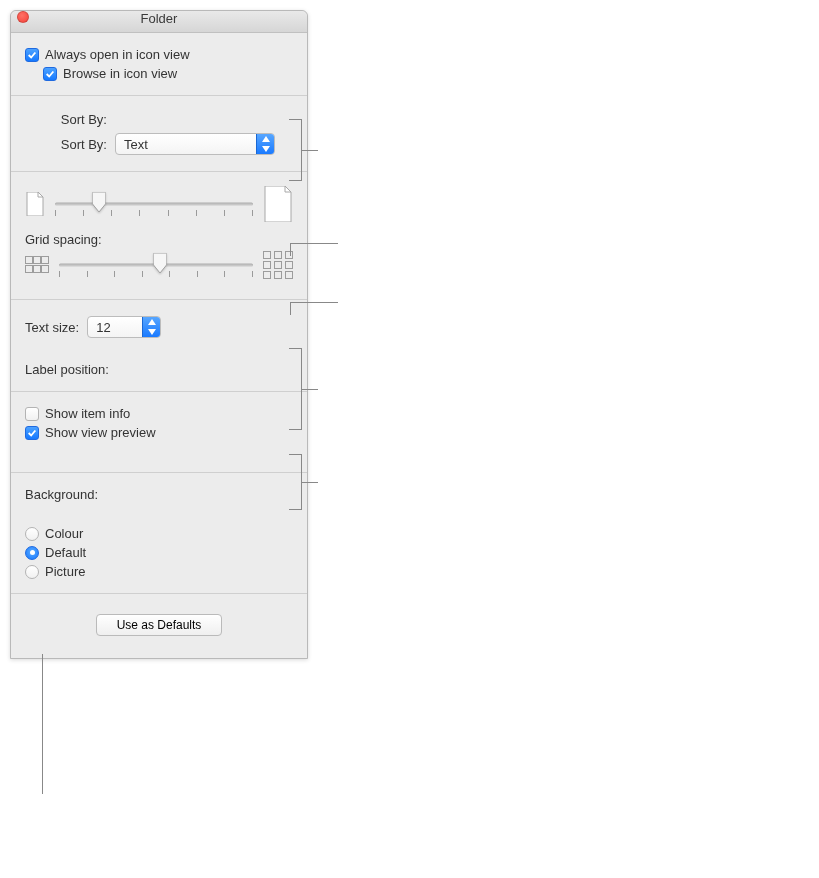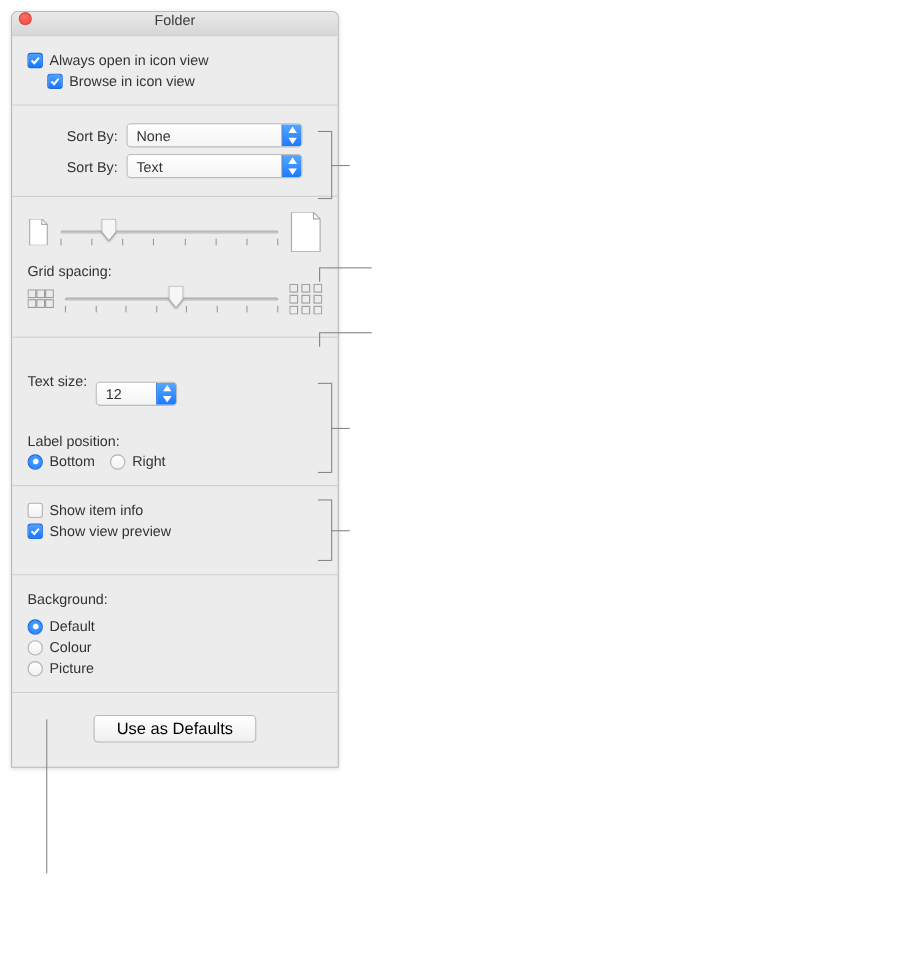--- a/index.html
+++ b/index.html
@@ -69,21 +69,21 @@
     .select {
       flex: 0 0 160px;
       height: 22px;
       background: linear-gradient(#fff,#f4f4f4);
       border: 1px solid #bcbcbc;
       border-radius: 4px;
       display:flex; align-items:center;
       font-size:13px;
       overflow:hidden;
     }
-    .select.sm { flex: 0 0 74px; margin-top: 24px; }
+    .select.sm { flex: 0 0 74px; }
     .select-text { flex:1; padding: 0 8px; }
     .select-btns {
       width: 18px; height: 100%;
       background: linear-gradient(#57a6ff,#1a7aff);
       border-left:1px solid #1a68d4;
       display:flex; flex-direction:column;
     }
     .select-btns div { flex:1; display:flex; align-items:center; justify-content:center; }
     .select-btns svg { width:8px;height:6px; }
 
@@ -110,21 +110,21 @@
     .radio {
       width:14px; height:14px; border:1px solid #b3b3b3; border-radius:50%;
       background: linear-gradient(#fff,#f1f1f1);
       margin-right:6px; display:flex; align-items:center; justify-content:center;
       flex-shrink:0;
     }
     .radio.selected { border-color:#1f6ae0; background: radial-gradient(circle at 50% 40%,#5babff,#1478ff); }
     .radio.selected::after { content:''; width:5px; height:5px; border-radius:50%; background:#fff;}
     .footer { padding: 20px 0 22px; border-top:1px solid #cfcfcf; display:flex; justify-content:center;}
     .push-btn {
-      font-size:15px; padding: 3px 20px;
+      font-size:12px; padding: 3px 20px;
       background:linear-gradient(#fff,#efefef);
       border:1px solid #bababa; border-radius:4px;
       box-shadow: 0 1px 0 rgba(255,255,255,.6) inset;
     }
 
     .callout-h {
       position:absolute; border-top:1px solid #888;
     }
     .callout-h::before, .callout-h::after {
       content:''; position:absolute; width:1px; height:12px; background:#888;
@@ -162,35 +162,20 @@
             <path d="M2 6 L5 9 L10 3"></path>
           </svg>
       </div>
       <span class="lbl">Browse in icon view</span>
     </div>
   </div>
 
   <div class="section">
     <div class="form-row">
       <div class="form-label">Sort By:</div>
-      <div class="select">
-        <div class="select-text">None</div>
-        <div class="select-btns">
-          <div>
-              <svg viewBox="0 0 8 6">
-                <path d="M4 0 L8 6 L0 6 Z" fill="#fff"></path>
-              </svg>
-            </div>
-          <div>
-              <svg viewBox="0 0 8 6">
-                <path d="M4 6 L8 0 L0 0 Z" fill="#fff"></path>
-              </svg>
-            </div>
-        </div>
-      </div>
     </div>
     <div class="form-row">
       <div class="form-label">Sort By:</div>
       <div class="select">
         <div class="select-text">Text</div>
         <div class="select-btns">
           <div>
               <svg viewBox="0 0 8 6">
                 <path d="M4 0 L8 6 L0 6 Z" fill="#fff"></path>
               </svg>
@@ -297,57 +282,50 @@
               <svg viewBox="0 0 8 6">
                 <path d="M4 6 L8 0 L0 0 Z" fill="#fff"></path>
               </svg>
             </div>
         </div>
       </div>
     </div>
     <div class="row" style="margin-top:24px">
         <span>Label position:</span>
       </div>
-    <div class="row">
-      <div class="radio selected"></div>
-      <span>Bottom</span>
-      <div style="width:14px"></div>
-      <div class="radio"></div>
-      <span>Right</span>
-    </div>
   </div>
 
   <div class="section" style="padding-bottom:28px">
     <div class="row">
       <div class="checkbox">
         
       </div>
       <span>Show item info</span>
     </div>
     <div class="row">
       <div class="checkbox checked">
         <svg viewBox="0 0 12 12">
             <path d="M2 6 L5 9 L10 3"></path>
           </svg>
       </div>
       <span>Show view preview</span>
     </div>
   </div>
 
   <div class="section last">
-    <div class="row" style="margin-bottom:10px">
+    <div class="row" style="margin-bottom:24px">
         <span>Background:</span>
       </div>
+    <div class="row">
+      <div class="radio"></div>
+      <span>Colour</span>
+    </div>
     <div class="row">
       <div class="radio selected"></div>
       <span>Default</span>
-    </div>
-    <div class="row">
-      <div class="radio"></div>
-      <span>Colour</span>
     </div>
     <div class="row">
       <div class="radio"></div>
       <span>Picture</span>
     </div>
   </div>
 
   <div class="footer">
     <button class="push-btn">Use as Defaults</button>
   </div>

